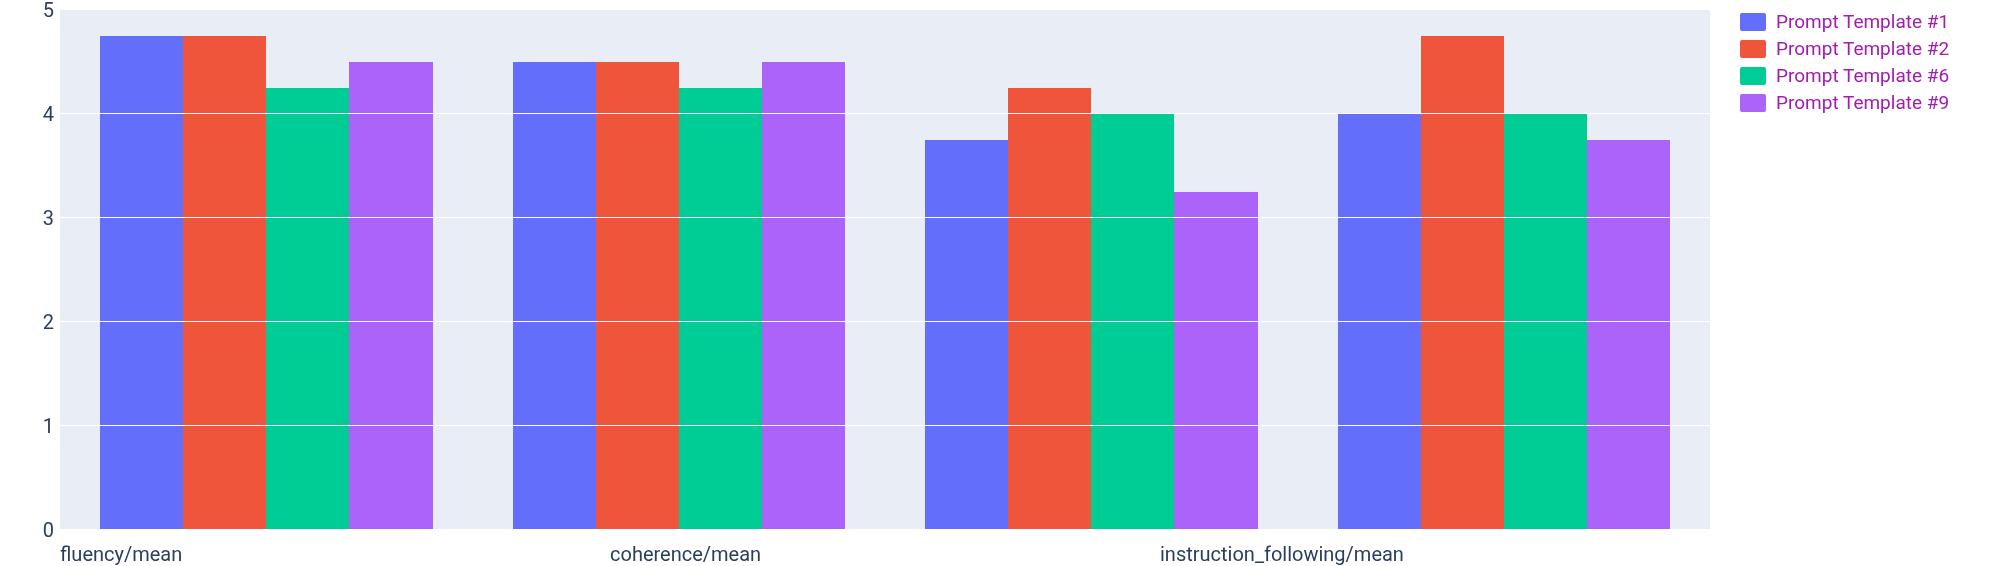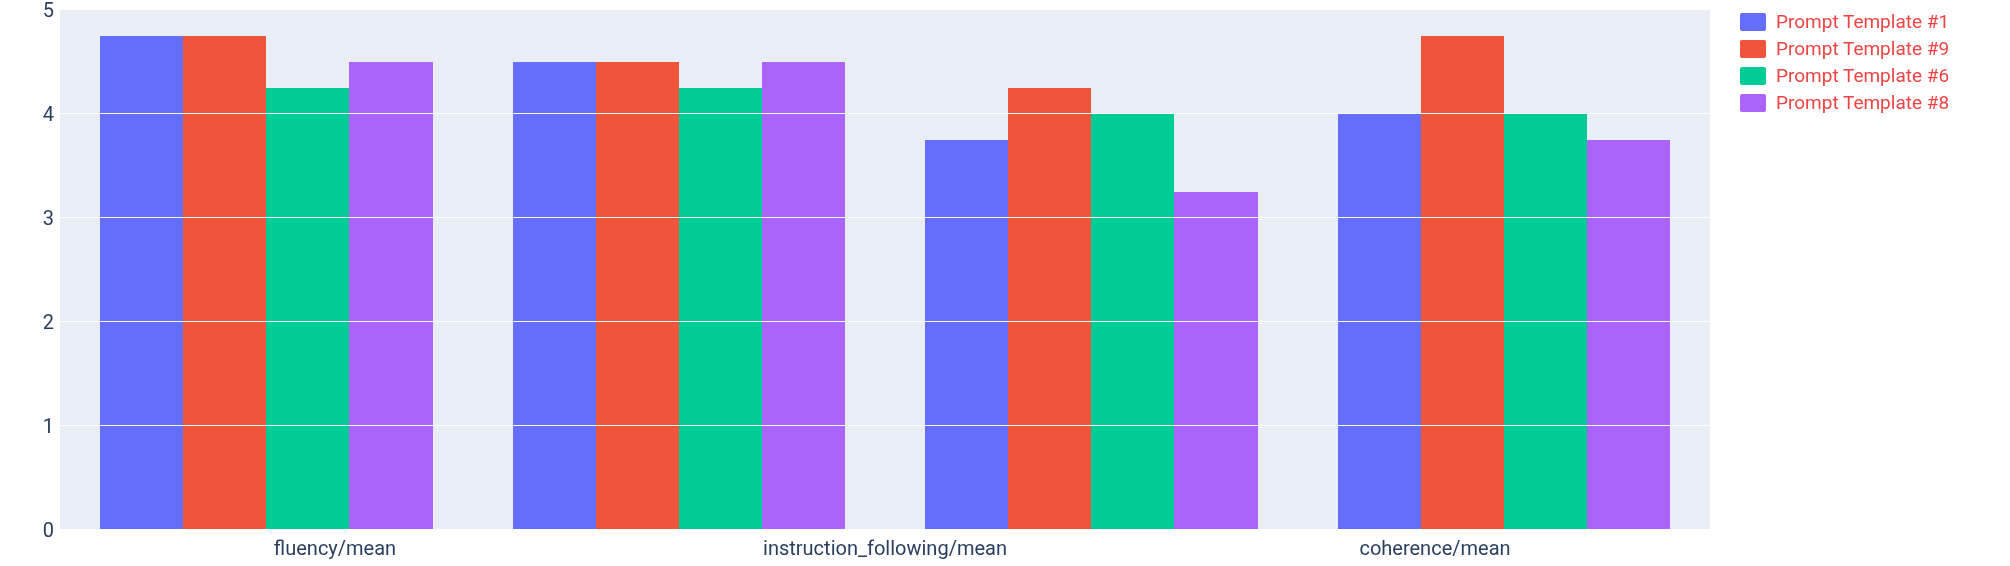--- a/index.html
+++ b/index.html
@@ -74,24 +74,24 @@
     flex: 1 1 0;
     min-width: 0;
   }
   .x-axis {
     height: 26px;
     display: flex;
     flex-direction: row;
   }
   .x-tick {
     flex: 1 1 0;
-    text-align: center;
+    text-align: left;
     font-size: 20px;
     color: #2a3f5f;
-    padding-top: 6px;
+    padding-top: 12px;
     white-space: nowrap;
   }
   .legend {
     width: 280px;
     padding-left: 30px;
     padding-top: 0px;
     box-sizing: border-box;
   }
   .legend-item {
     display: flex;
@@ -101,21 +101,21 @@
     cursor: pointer;
   }
   .legend-swatch {
     width: 26px;
     height: 18px;
     margin-right: 10px;
     border-radius: 2px;
   }
   .legend-label {
     font-size: 19px;
-    color: #ef4444;
+    color: #a21caf;
     text-align: right;
   }
 </style>
 </head>
 <body>
 
 <div class="outer">
 
   <div class="chart-wrapper">
 
@@ -158,39 +158,39 @@
           </div>
       <div class="gridline" style="bottom: 0%;"></div>
           <div class="gridline" style="bottom: 20%;"></div>
           <div class="gridline" style="bottom: 40%;"></div>
           <div class="gridline" style="bottom: 60%;"></div>
           <div class="gridline" style="bottom: 80%;"></div>
           <div class="gridline" style="bottom: 100%;"></div>
         </div>
       <div class="x-axis" id="x-axis">
           <div class="x-tick">fluency/mean</div>
+          <div class="x-tick">coherence/mean</div>
           <div class="x-tick">instruction_following/mean</div>
-          <div class="x-tick">coherence/mean</div>
         </div>
     </div>
 
   </div>
 
   <div class="legend" id="legend">
       <div class="legend-item">
         <div class="legend-swatch" style="background: rgb(99, 110, 250);"></div>
         <div class="legend-label">Prompt Template #1</div>
       </div>
       <div class="legend-item">
         <div class="legend-swatch" style="background: rgb(239, 85, 59);"></div>
-        <div class="legend-label">Prompt Template #9</div>
+        <div class="legend-label">Prompt Template #2</div>
       </div>
       <div class="legend-item">
         <div class="legend-swatch" style="background: rgb(0, 204, 150);"></div>
         <div class="legend-label">Prompt Template #6</div>
       </div>
       <div class="legend-item">
         <div class="legend-swatch" style="background: rgb(171, 99, 250);"></div>
-        <div class="legend-label">Prompt Template #8</div>
+        <div class="legend-label">Prompt Template #9</div>
       </div>
     </div>
 
 </div>
 
 </body></html>

